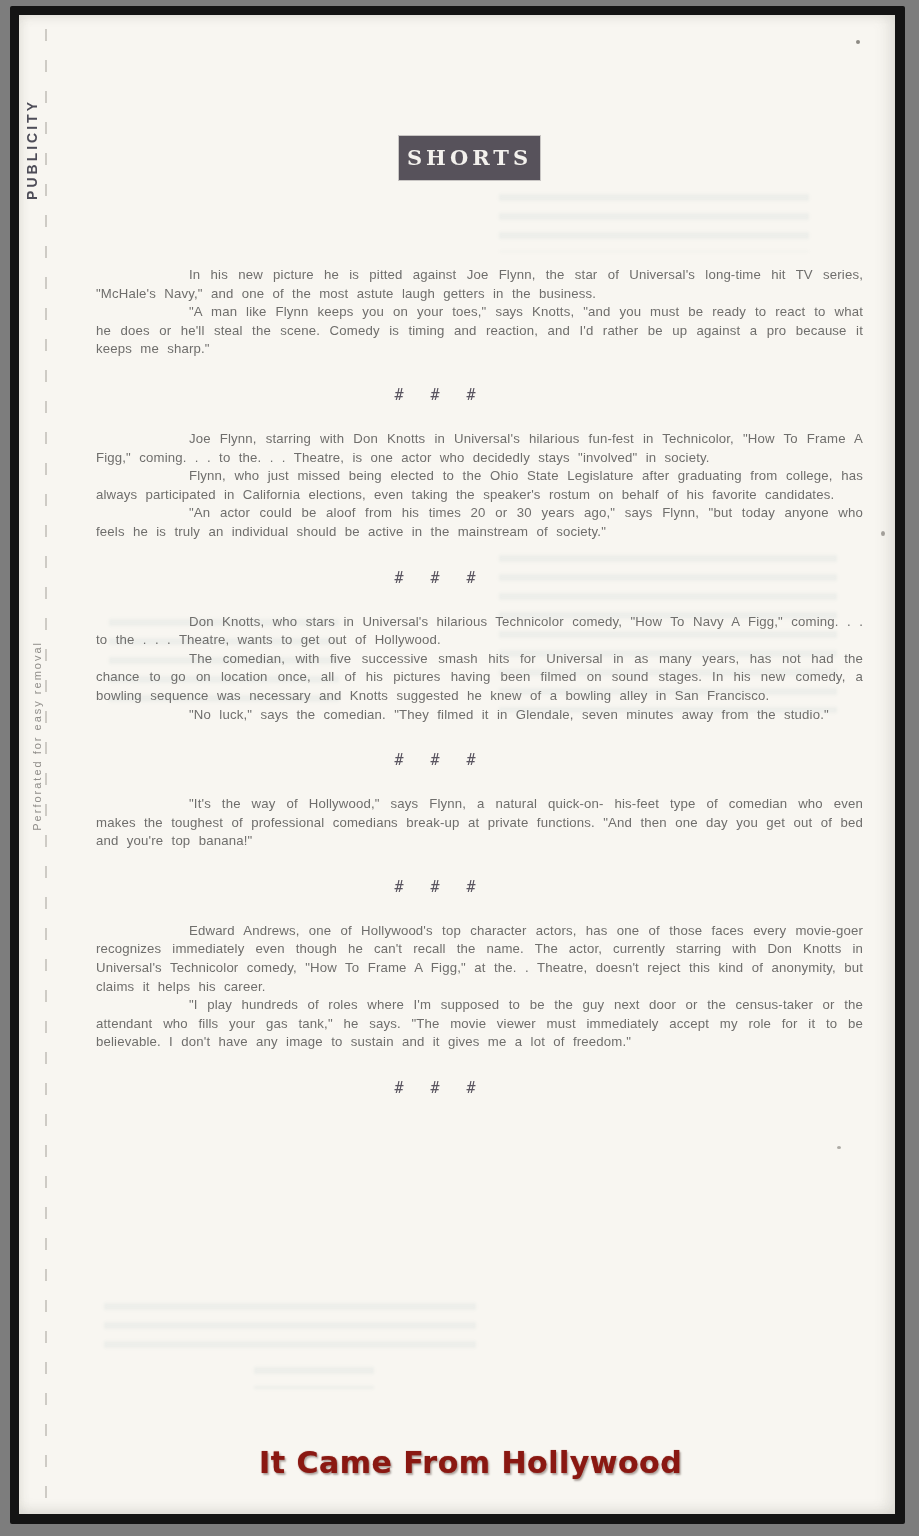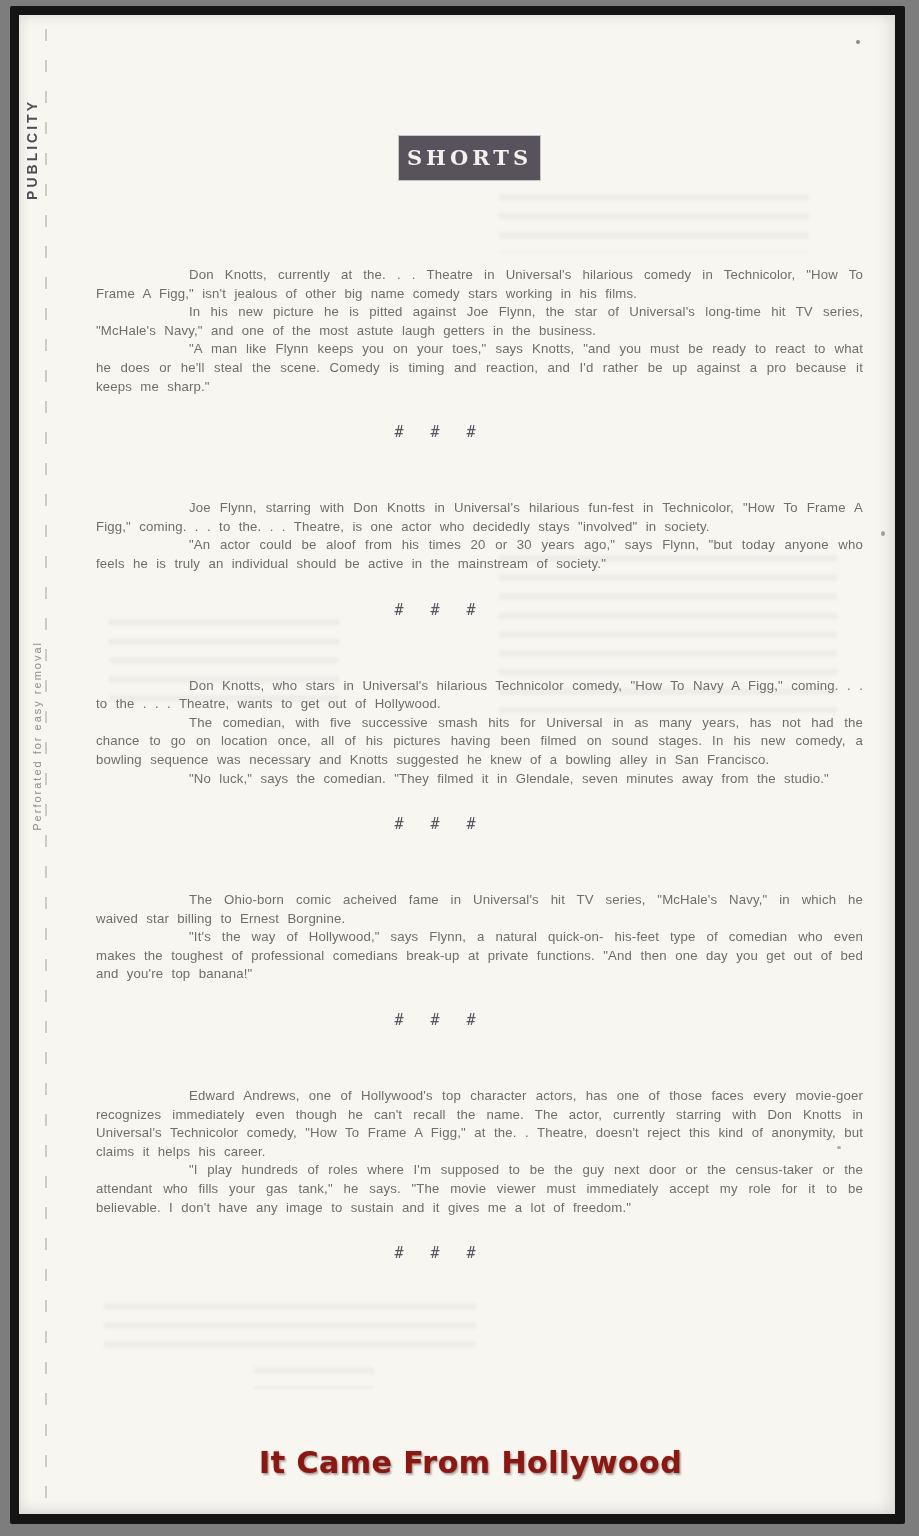--- a/index.html
+++ b/index.html
@@ -43,21 +43,21 @@
   .content{
     position:absolute;left:77px;top:0;width:767px;
   }
   .banner{
     width:141px;height:44px;margin:121px auto 0;transform:translateX(-10px);
     background:#57525b;color:#f3f1ed;
     font-family:"DejaVu Serif", serif;font-weight:bold;font-size:21px;
     letter-spacing:4px;text-align:center;line-height:44px;
     box-shadow:0 0 0 1px rgba(60,55,65,.25);
   }
-  .article{margin-top:58px;}
+  .article{margin-top:26px;}
   .article.first{margin-top:86px;}
   .article p{
     margin:0;text-indent:93px;
     font-size:13.2px;line-height:18.6px;color:#6f6e6c;
     text-align:justify;word-spacing:.34em;letter-spacing:.012em;
   }
   .sep{
     margin-top:27px;text-align:center;transform:translateX(-40px);
     font-family:"DejaVu Sans Mono", monospace;
     font-size:15px;letter-spacing:9px;color:#5a5560;
@@ -106,38 +106,37 @@
 
     <span class="speck s1"></span>
     <span class="speck s2"></span>
     <span class="speck s3"></span>
 
     <div class="content">
       <div class="banner">SHORTS</div>
 
       <div id="articles">
           <section class="article first">
-            <p>Don Knotts, currently at the.  .    . Theatre in Universal's hilarious comedy in Technicolor, "How To Frame A Figg," isn't jealous of other big name comedy stars working in his films.</p>
             <p>In his new picture he is pitted against Joe Flynn, the star of Universal's long-time hit TV series, "McHale's Navy," and one of the most astute laugh getters in the business.</p>
             <p>"A man like Flynn keeps you on your toes," says Knotts, "and you must be ready to react to what he does or he'll steal the scene. Comedy is timing and reaction, and I'd rather be up against a pro because it keeps me sharp."</p>
           </section>
           <div class="sep">#  #  #</div>
           <section class="article">
             <p>Joe Flynn, starring with Don Knotts in Universal's hilarious fun-fest in Technicolor, "How To Frame A Figg," coming.  .  .  to the.  .  .  Theatre, is one actor who decidedly stays "involved" in society.</p>
+            <p>Flynn, who just missed being elected to the Ohio State Legislature after graduating from college, has always participated in California elections, even taking the speaker's rostum on behalf of his favorite candidates.</p>
             <p>"An actor could be aloof from his times 20 or 30 years ago," says Flynn, "but today anyone who feels he is truly an individual should be active in the mainstream of society."</p>
           </section>
           <div class="sep">#  #  #</div>
           <section class="article">
             <p>Don Knotts, who stars in Universal's hilarious Technicolor comedy, "How To Navy A Figg," coming.  .  .  to the .  .  . Theatre, wants to get out of Hollywood.</p>
             <p>The comedian, with five successive smash hits for Universal in as many years, has not had the chance to go on location once, all of his pictures having been filmed on sound stages. In his new comedy, a bowling sequence was necessary and Knotts suggested he knew of a bowling alley in San Francisco.</p>
             <p>"No luck," says the comedian. "They filmed it in Glendale, seven minutes away from the  studio."</p>
           </section>
           <div class="sep">#  #  #</div>
           <section class="article">
-            <p>The Ohio-born comic acheived fame in Universal's hit TV series, "McHale's Navy," in which he waived star billing to Ernest Borgnine.</p>
             <p>"It's the way of Hollywood," says Flynn, a natural quick-on- his-feet type of comedian who even makes the toughest of professional comedians break-up at private functions. "And then one day you get out of bed and you're top banana!"</p>
           </section>
           <div class="sep">#  #  #</div>
           <section class="article">
             <p>Edward Andrews, one of Hollywood's top character actors, has one of those faces every movie-goer recognizes immediately even though he can't recall the name. The actor, currently starring with Don Knotts in Universal's Technicolor comedy, "How To Frame A Figg," at the.  .  Theatre, doesn't reject this kind of anonymity, but claims it helps his career.</p>
             <p>"I play hundreds of roles where I'm supposed to be the guy next door or the census-taker or the attendant who fills your gas tank," he says. "The movie viewer must immediately accept my role for it to be believable. I don't have any image to sustain and  it gives me a lot of freedom."</p>
           </section>
           <div class="sep">#  #  #</div>
         </div>
     </div>

